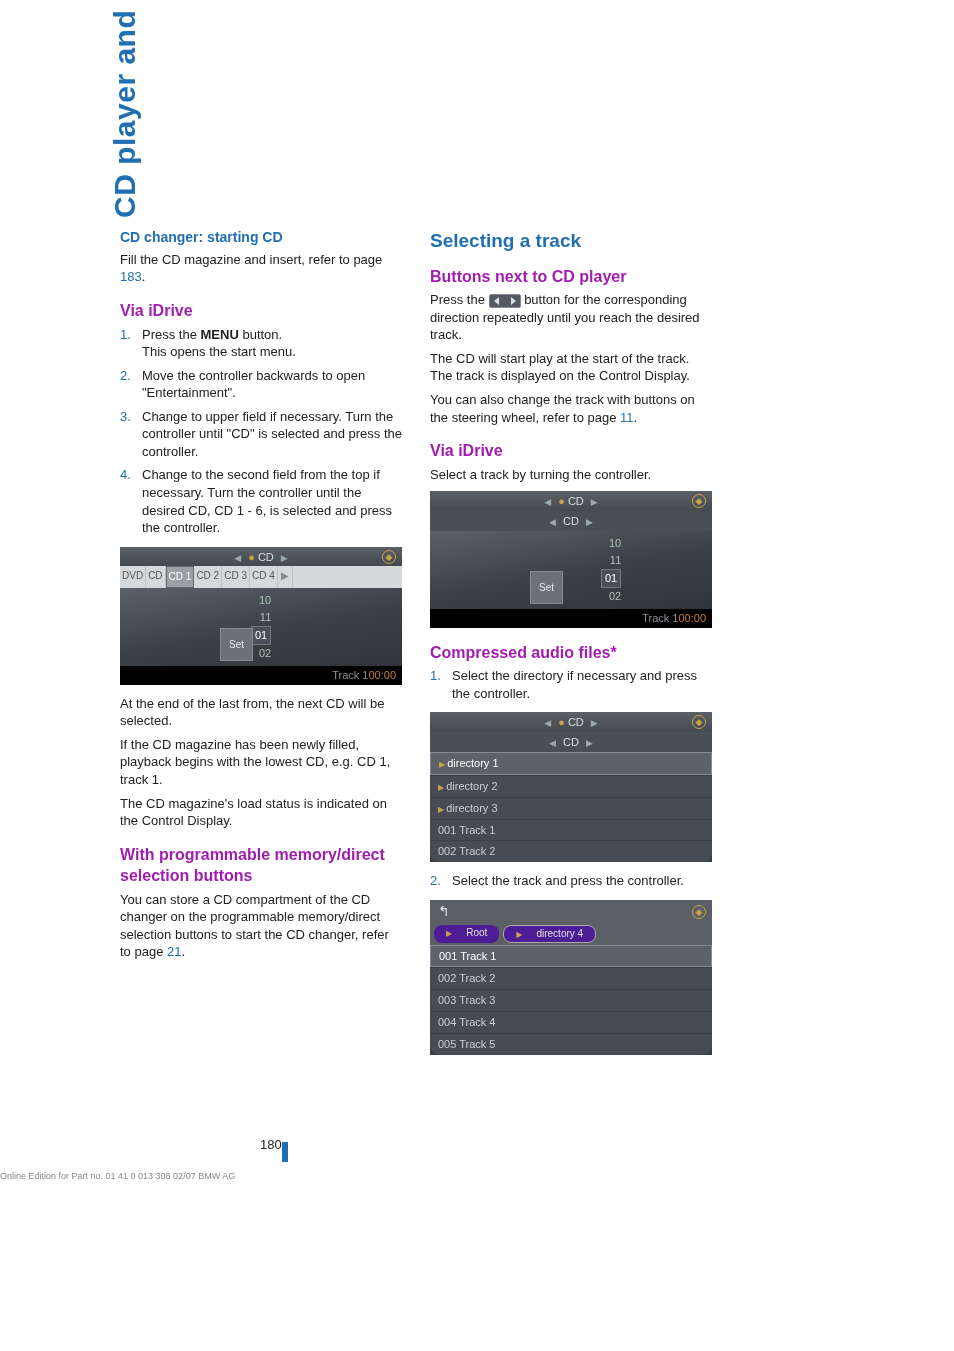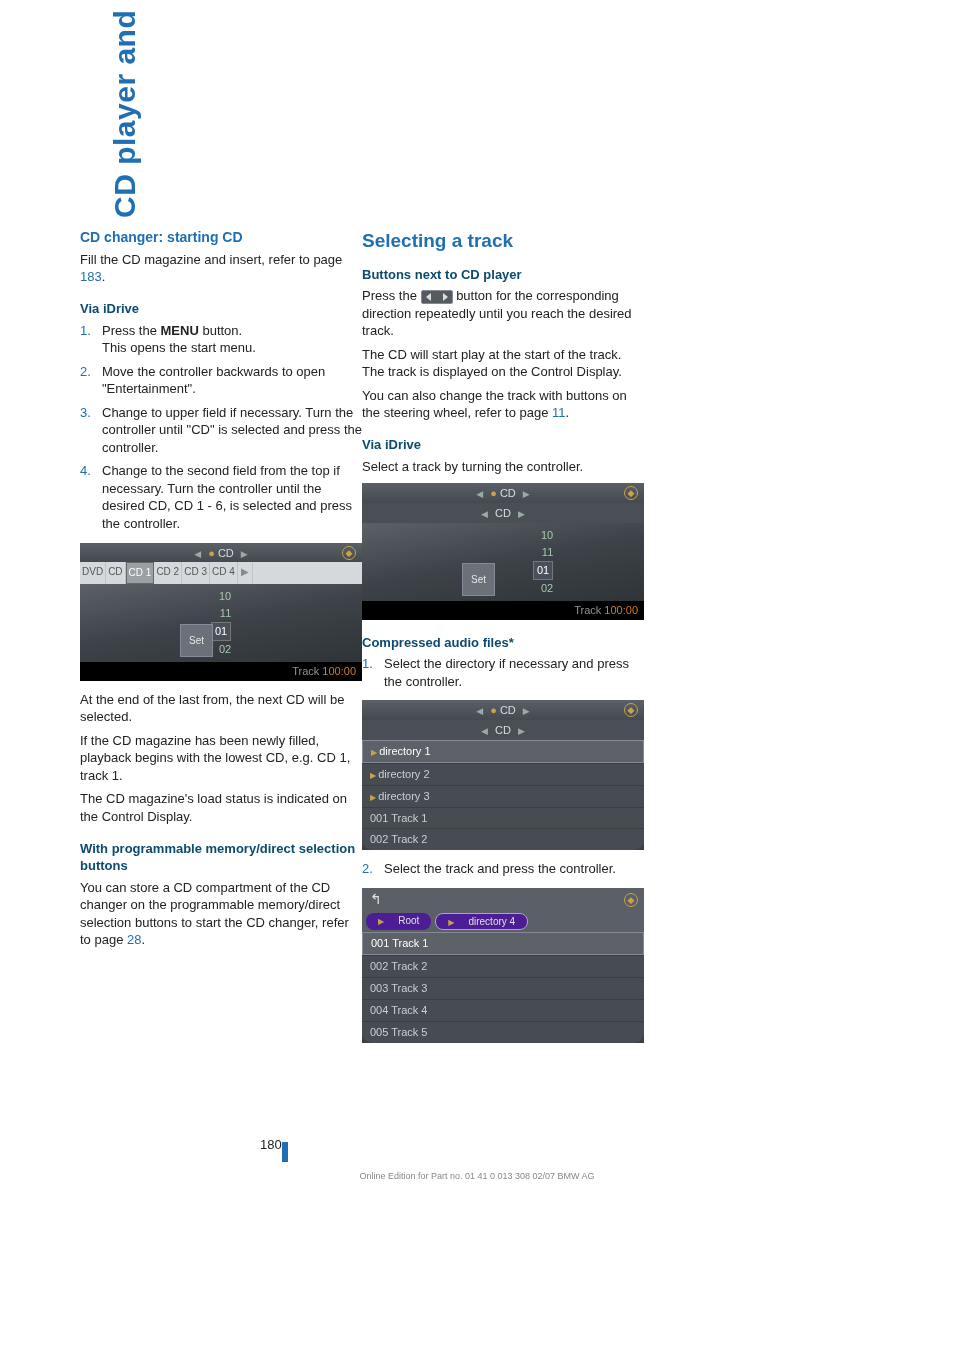--- a/index.html
+++ b/index.html
@@ -22,38 +22,39 @@
     top: 218px;
     transform: rotate(-90deg);
     transform-origin: left top;
     font-size: 30px;
     font-weight: 700;
     color: #1f6fb2;
     white-space: nowrap;
     letter-spacing: 0.5px;
   }
   .columns {
-    margin-left: 80px;
+    margin-left: 120px;
     display: flex;
+    gap: 28px;
   }
   .col {
     width: 282px;
     font-size: 13px;
     line-height: 1.35;
   }
   .h-blue-bold {
     color: #1f6fb2;
     font-weight: 700;
     font-size: 14px;
     margin: 0 0 4px 0;
   }
   .h-blue-med {
-    color: #0c4a6e;
+    color: #a21caf;
     font-weight: 700;
-    font-size: 13px;
+    font-size: 16px;
     margin: 14px 0 4px 0;
   }
   .h-section {
     color: #1f6fb2;
     font-weight: 700;
     font-size: 19px;
     margin: 0 0 12px 0;
   }
   p { margin: 0 0 6px 0; }
   .link-num { color: #1f6fb2; }
@@ -205,21 +206,21 @@
     background:#1f6fb2;
     vertical-align: middle;
     margin-right:6px;
     position: relative;
     top: 6px;
   }
   .footer-line {
     position:absolute;
     bottom: 170px;
     left: 0; right: 0;
-    text-align:center;
+    text-align:left;
     font-size: 9px;
     color:#888;
   }
   .skip-btn-inline {
     display: inline-block;
     background: #555a60;
     border: 1px solid #889;
     width: 30px; height: 12px;
     vertical-align: middle;
     position: relative;
@@ -303,21 +304,21 @@
           <span class="time">00:00</span>
         </div>
       </div>
 
       <p>At the end of the last from, the next CD will be selected.</p>
       <p>If the CD magazine has been newly filled, playback begins with the lowest CD, e.g. CD 1, track 1.</p>
       <p>The CD magazine's load status is indicated on the Control Display.</p>
 
       <div class="h-blue-med">With programmable memory/direct selection buttons</div>
       <p>
-        <span>You can store a CD compartment of the CD changer on the programmable memory/direct selection buttons to start the CD changer, refer to page </span><span class="link-num">28</span><span>.</span>
+        <span>You can store a CD compartment of the CD changer on the programmable memory/direct selection buttons to start the CD changer, refer to page </span><span class="link-num">21</span><span>.</span>
       </p>
     </div>
 
     <div class="col">
       <div class="h-section">Selecting a track</div>
 
       <div class="h-blue-med" style="margin-top:0">Buttons next to CD player</div>
       <p>
         <span>Press the </span><span class="skip-btn-inline"></span><span> button for the corresponding direction repeatedly until you reach the desired track.</span>
       </p>

